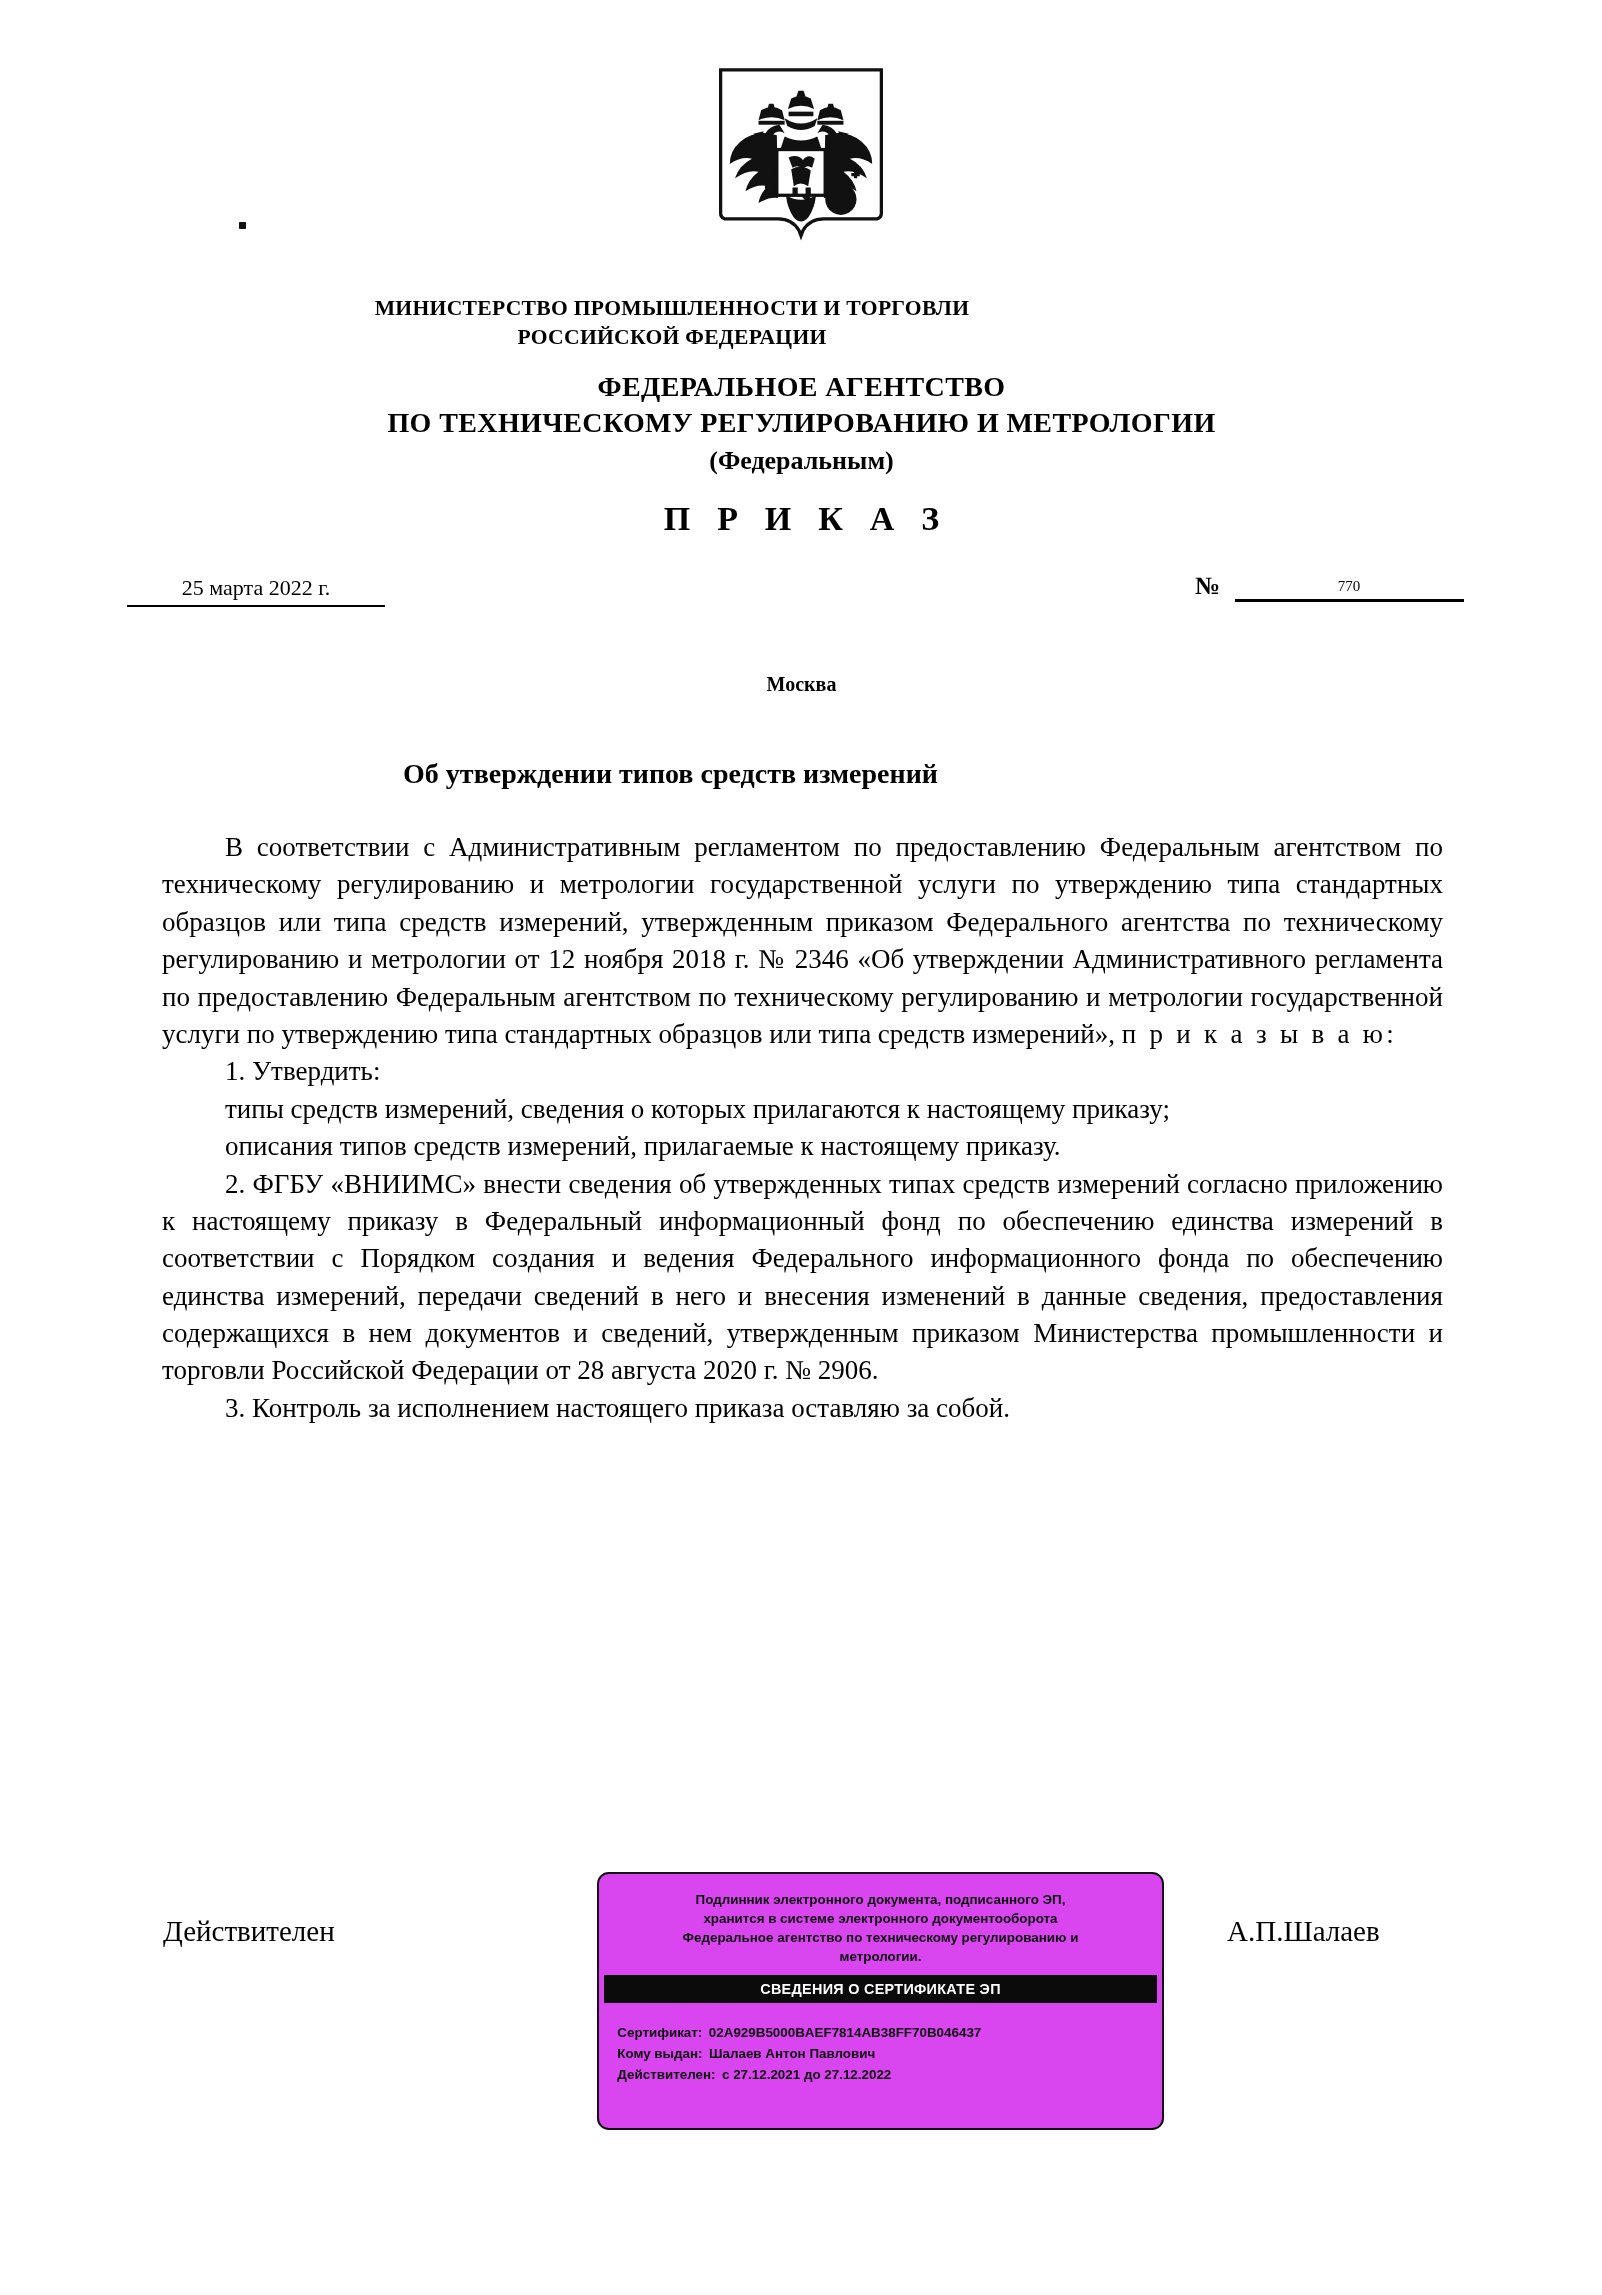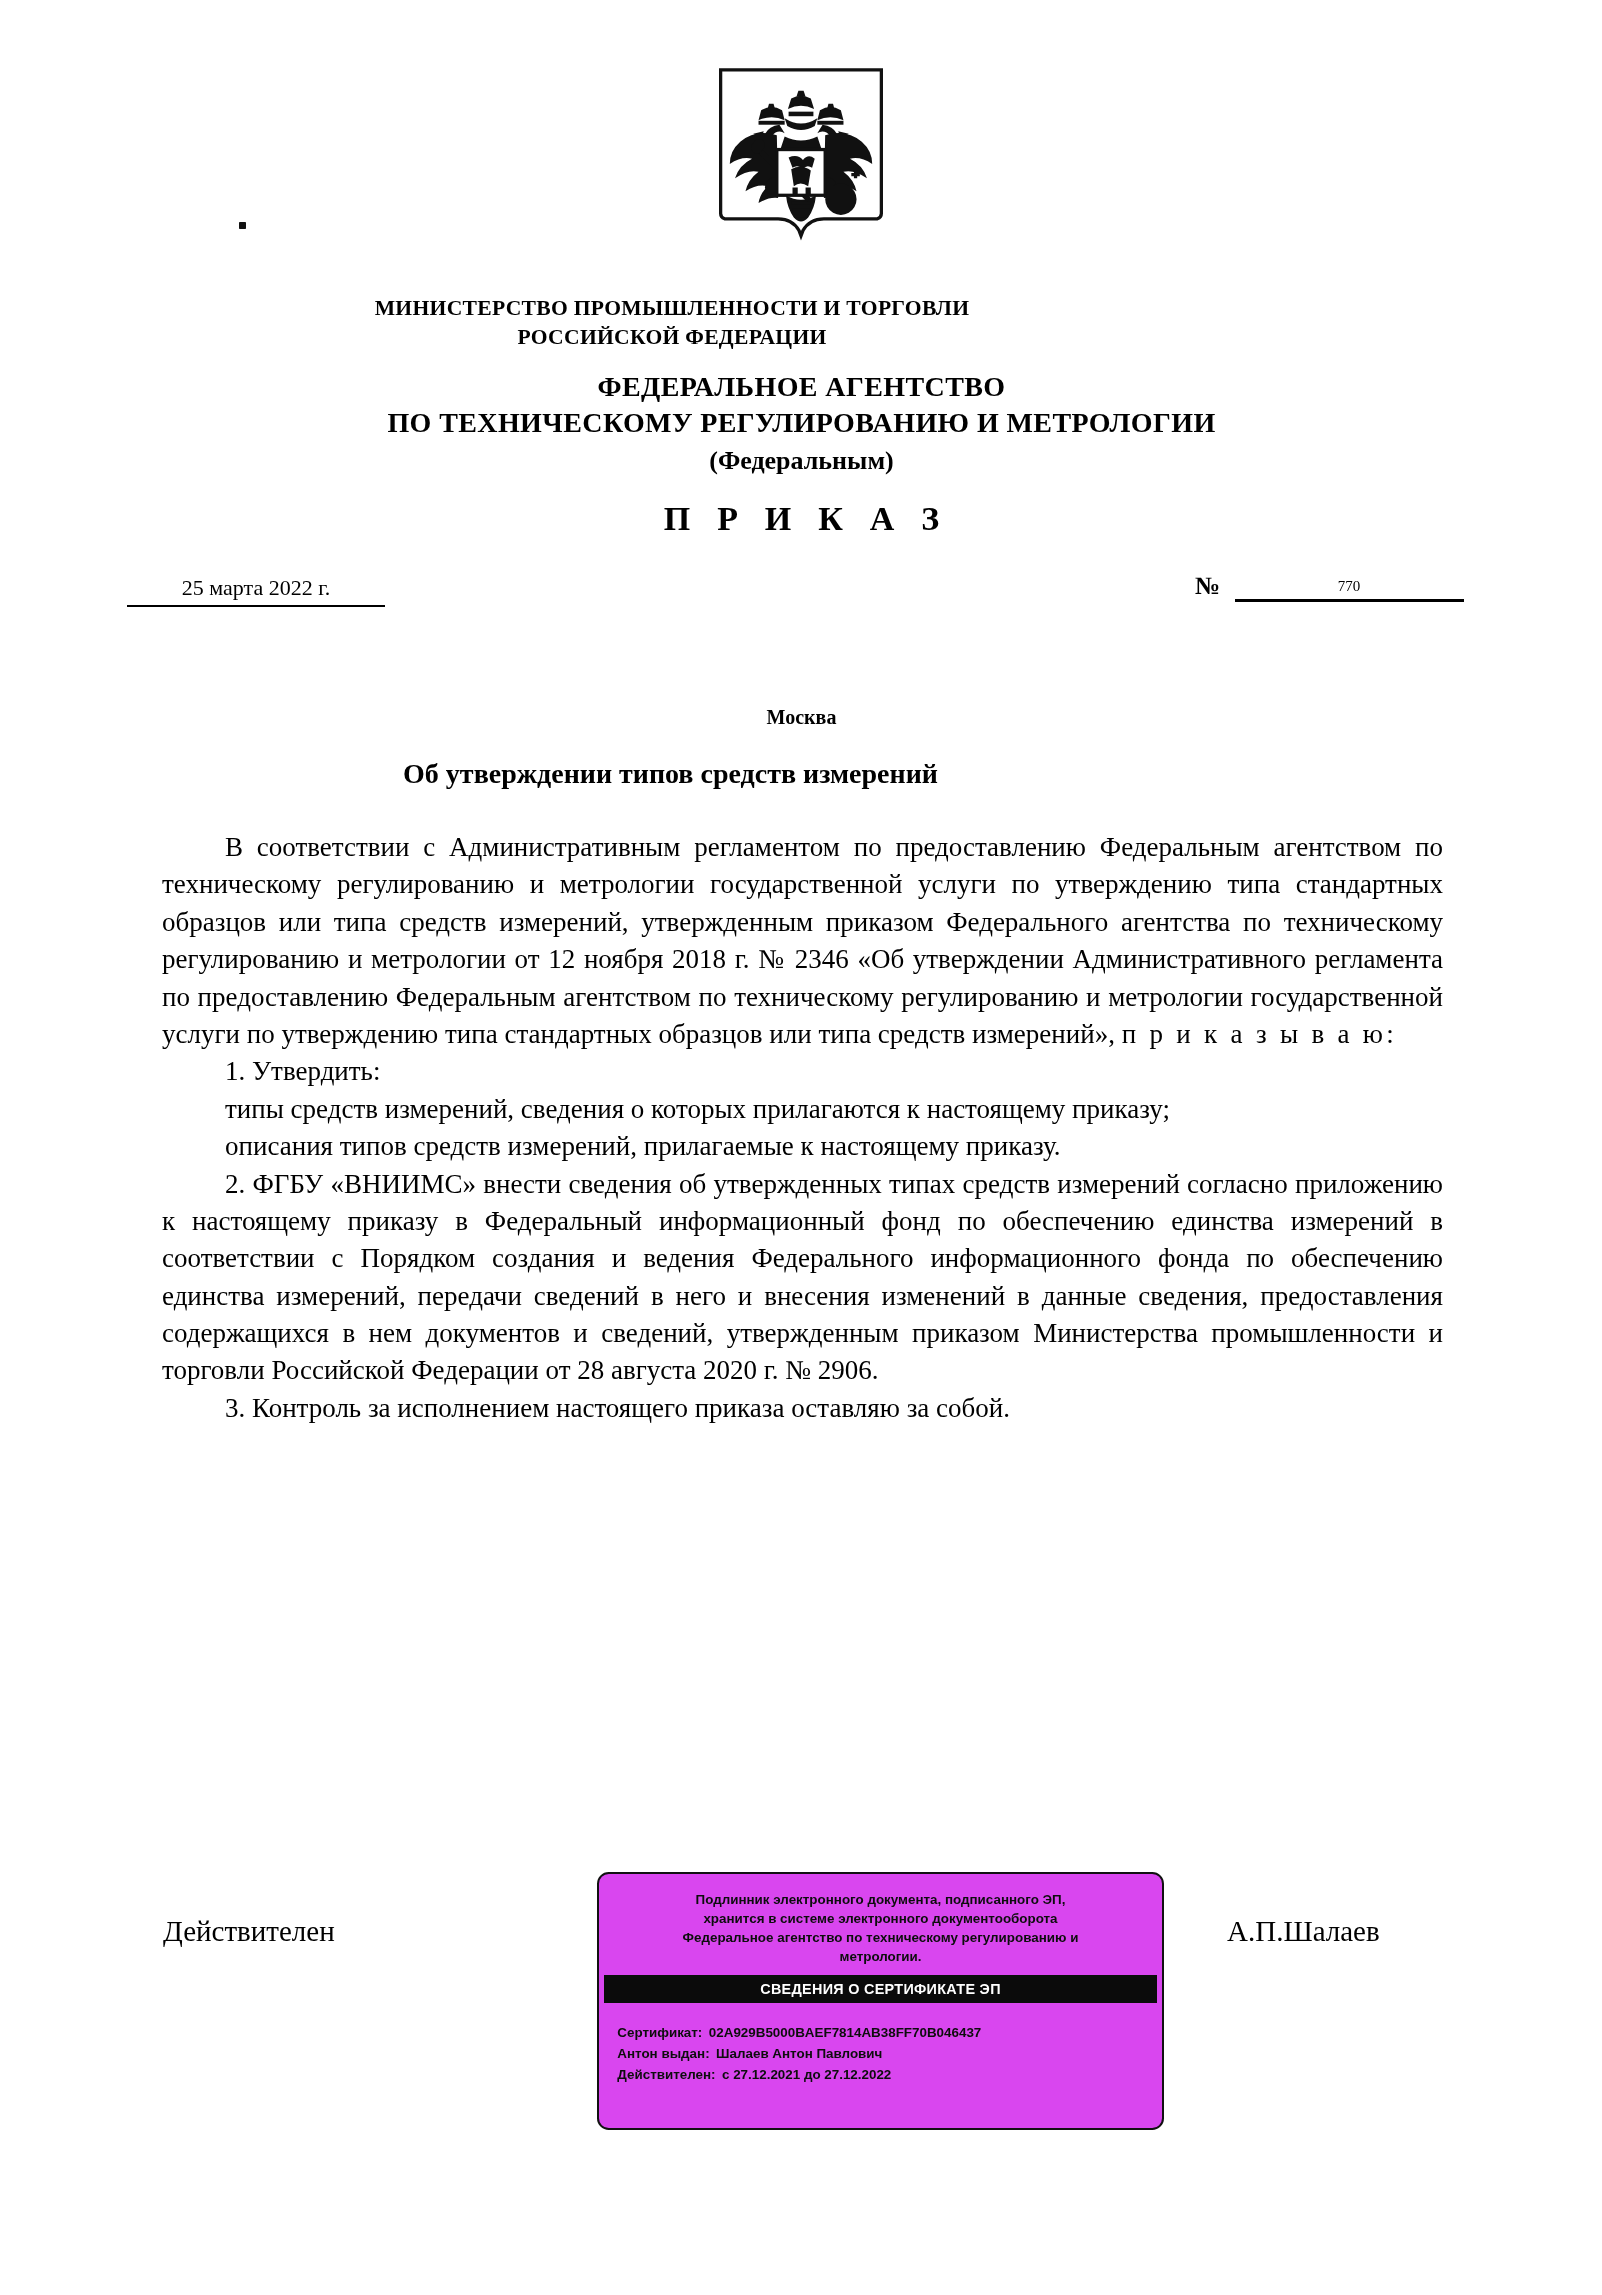--- a/index.html
+++ b/index.html
@@ -114,21 +114,21 @@
     text-align: center;
     font-size: 15px;
     border-bottom: 3.3px solid #000;
     padding-bottom: 3.9px;
   }
 
   
   .city {
     position: absolute;
     left: 0;
-    top: 706px;
+    top: 673px;
     width: 1603px;
     text-align: center;
     font-size: 20px;
     font-weight: bold;
   }
 
   
   .subject {
     position: absolute;
     left: 0;
@@ -316,21 +316,21 @@
       <div>хранится в системе электронного документооборота</div>
       <div>Федеральное агентство по техническому регулированию и</div>
       <div>метрологии.</div>
     </div>
     <div class="es-bar">СВЕДЕНИЯ О СЕРТИФИКАТЕ ЭП</div>
     <div class="es-fields">
       <div class="row">
         <span class="lbl">Сертификат:</span><span class="val">02A929B5000BAEF7814AB38FF70B046437</span>
       </div>
       <div class="row">
-        <span class="lbl">Антон выдан:</span><span class="val">Шалаев Антон Павлович</span>
+        <span class="lbl">Кому выдан:</span><span class="val">Шалаев Антон Павлович</span>
       </div>
       <div class="row">
         <span class="lbl">Действителен:</span><span class="val">с 27.12.2021 до 27.12.2022</span>
       </div>
     </div>
   </div>
 
 </div>
 
 

